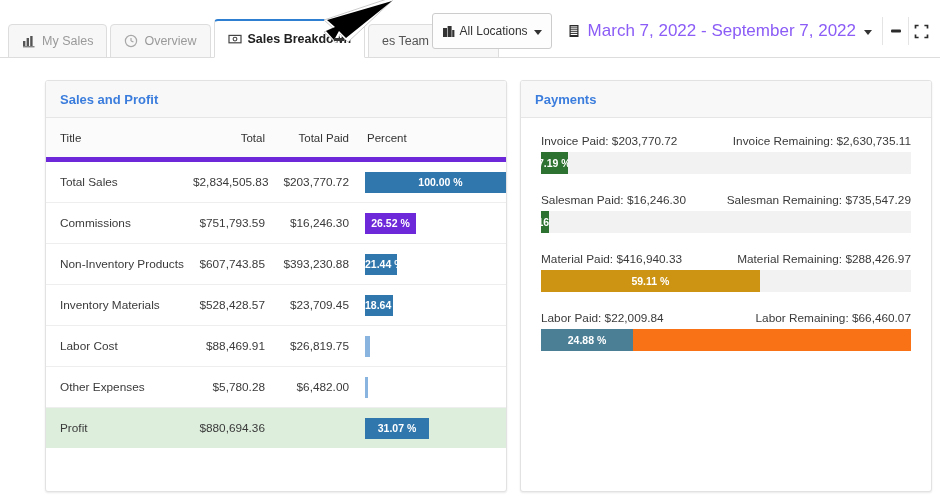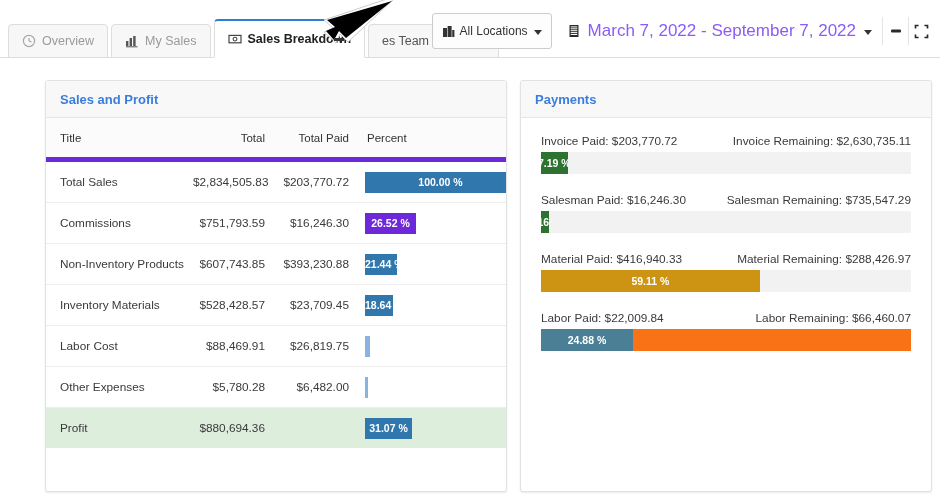--- a/index.html
+++ b/index.html
@@ -280,42 +280,42 @@
     pointer-events: none;
     z-index: 30;
   }
 </style>
 </head>
 <body>
 
 <div class="topbar">
 
   <div class="tabs">
-
-    <div class="tab dim">
-      <span class="tab-icon">
-        <svg width="14" height="14" viewBox="0 0 14 14">
-          <circle cx="7" cy="7" r="5.6" fill="none" stroke="#a8a8a8" stroke-width="1.2"></circle>
-          <line x1="7" y1="7" x2="7" y2="4" stroke="#a8a8a8" stroke-width="1.2"></line>
-          <line x1="7" y1="7" x2="9.4" y2="7.9" stroke="#a8a8a8" stroke-width="1.2"></line>
-        </svg>
-      </span>
-      <span>Overview</span>
-    </div>
 
     <div class="tab dim">
       <span class="tab-icon">
         <svg width="14" height="14" viewBox="0 0 14 14">
           <rect x="1" y="7" width="2.4" height="5" fill="#555"></rect>
           <rect x="4.6" y="4" width="2.4" height="8" fill="#555"></rect>
           <rect x="8.2" y="2" width="2.4" height="10" fill="#555"></rect>
           <rect x="1" y="12.3" width="11.5" height="1" fill="#555"></rect>
         </svg>
       </span>
       <span>My Sales</span>
+    </div>
+
+    <div class="tab dim">
+      <span class="tab-icon">
+        <svg width="14" height="14" viewBox="0 0 14 14">
+          <circle cx="7" cy="7" r="5.6" fill="none" stroke="#a8a8a8" stroke-width="1.2"></circle>
+          <line x1="7" y1="7" x2="7" y2="4" stroke="#a8a8a8" stroke-width="1.2"></line>
+          <line x1="7" y1="7" x2="9.4" y2="7.9" stroke="#a8a8a8" stroke-width="1.2"></line>
+        </svg>
+      </span>
+      <span>Overview</span>
     </div>
 
     <div class="tab active">
       <span class="tab-icon">
         <svg width="14" height="14" viewBox="0 0 14 14">
           <rect x="1" y="3.4" width="12" height="7.4" fill="none" stroke="#444" stroke-width="1.2"></rect>
           <circle cx="7" cy="7.1" r="1.9" fill="none" stroke="#444" stroke-width="1.1"></circle>
         </svg>
       </span>
       <span>Sales Breakdown</span>
@@ -479,21 +479,21 @@
                   </div>
                 </div>
               </td>
             </tr>
             <tr class="profit">
               <td class="c-title">Profit</td>
               <td>$880,694.36</td>
               <td></td>
               <td class="c-pct">
                 <div class="pbar-wrap">
-                  <div class="pbar" style="width: 47px; background: rgb(48, 119, 173);">
+                  <div class="pbar" style="width: 64px; background: rgb(48, 119, 173);">
                     <span>31.07 %</span>
                   </div>
                 </div>
               </td>
             </tr>
           </tbody>
       </table>
     </div>
   </div>
 

